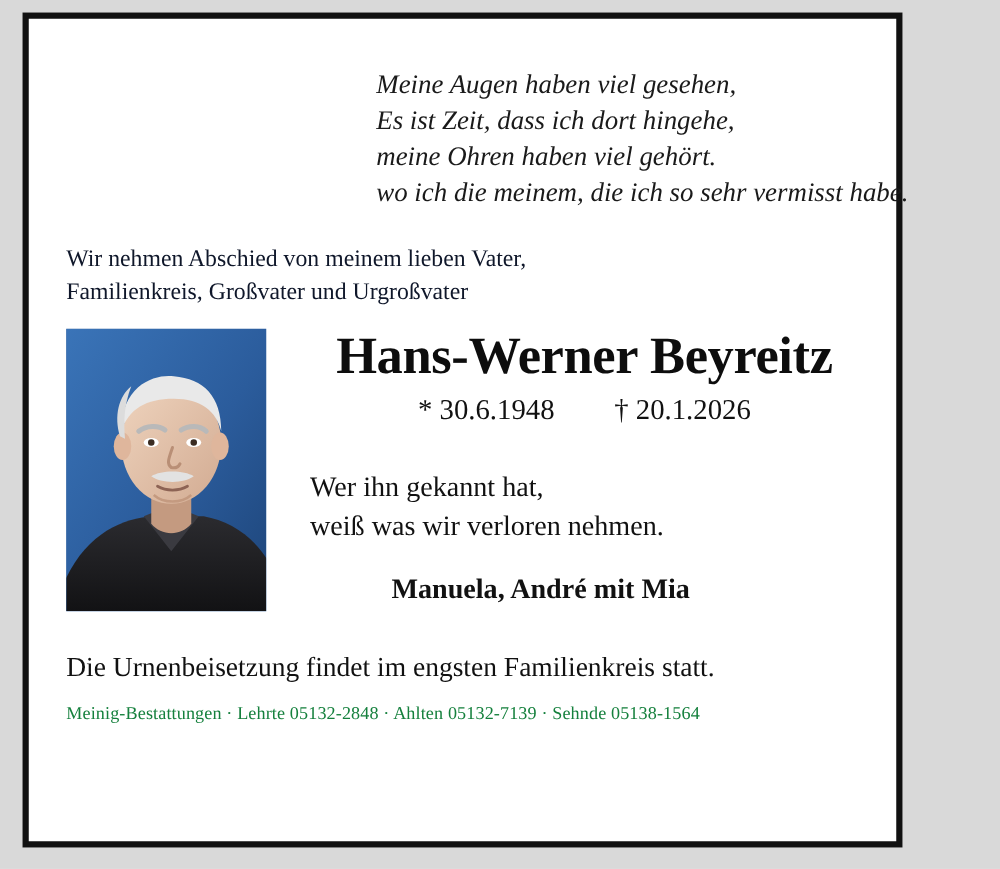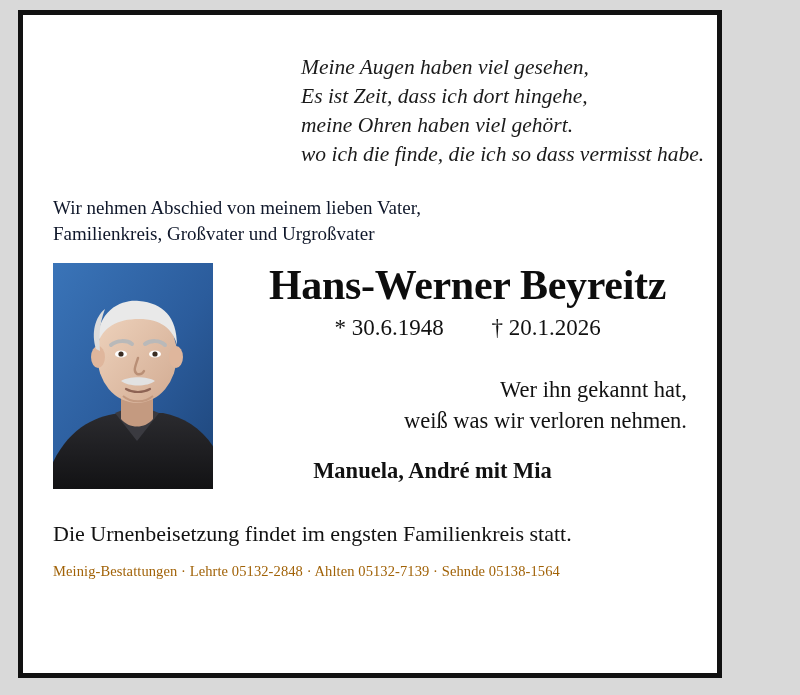--- a/index.html
+++ b/index.html
@@ -95,21 +95,21 @@
     white-space: nowrap;
   }
   .dates .birth { margin-right: 42px; }
   .dates .sym { font-weight: normal; }
 
   .memory {
     margin-top: 34px;
     font-size: 22.5px;
     line-height: 1.36;
   }
-  .memory div { white-space: nowrap; text-align: right; }
+  .memory div { white-space: nowrap; }
 
   .gratitude {
     margin-top: 20px;
     font-size: 22px;
     line-height: 1.35;
   }
   .gratitude .lead { white-space: nowrap; }
   .family {
     margin-top: 6px;
     font-weight: bold;
@@ -125,34 +125,34 @@
     margin-top: 26px;
     font-size: 22px;
     white-space: nowrap;
   }
 
   .funeral-home {
     margin-top: 16px;
     font-size: 14.5px;
     letter-spacing: 0.1px;
     white-space: nowrap;
-    color: #a16207;
+    color: #15803d;
   }
 </style>
 </head>
 <body>
 
 <div class="obituary">
   <div class="inner">
 
     <div class="verse">
       <div>Meine Augen haben viel gesehen,</div>
       <div>Es ist Zeit, dass ich dort hingehe,</div>
       <div>meine Ohren haben viel gehört.</div>
-      <div>wo ich die finde, die ich so dass vermisst habe.</div>
+      <div>wo ich die meinem, die ich so sehr vermisst habe.</div>
     </div>
 
     <div class="intro">
       <div>Wir nehmen Abschied von meinem lieben Vater,</div>
       <div>Familienkreis, Großvater und Urgroßvater</div>
     </div>
 
     <div class="main-row">
 
       <div class="photo">

